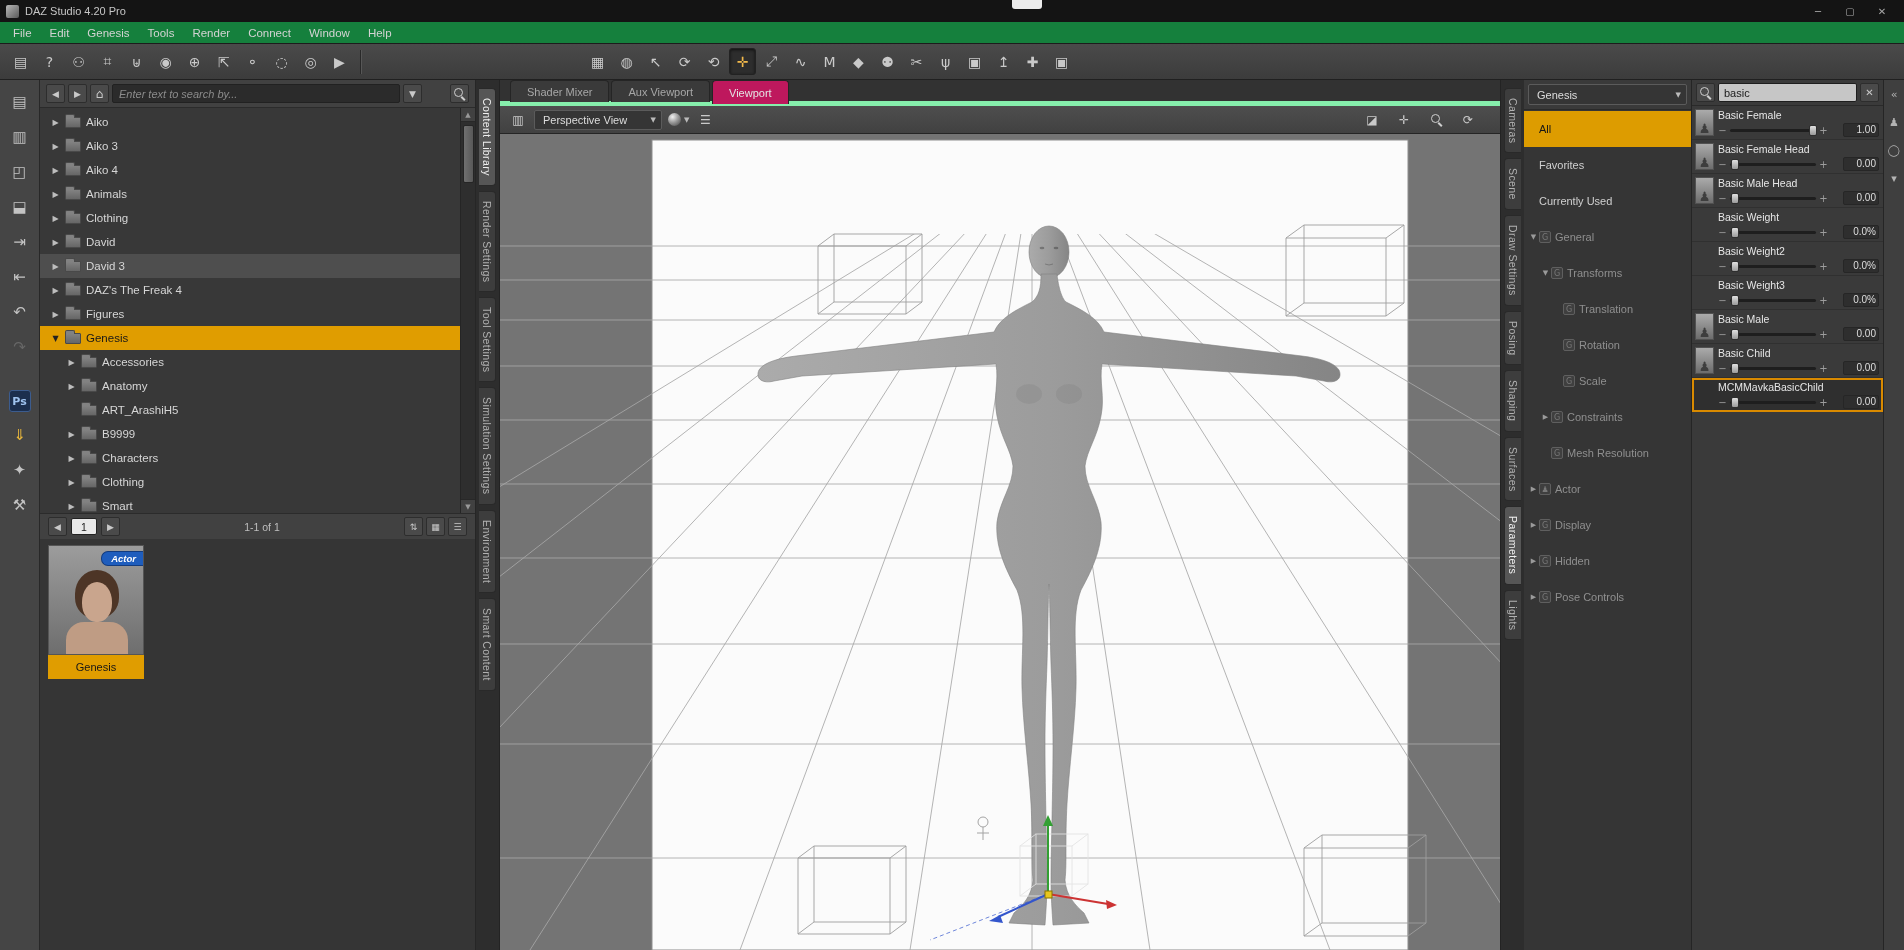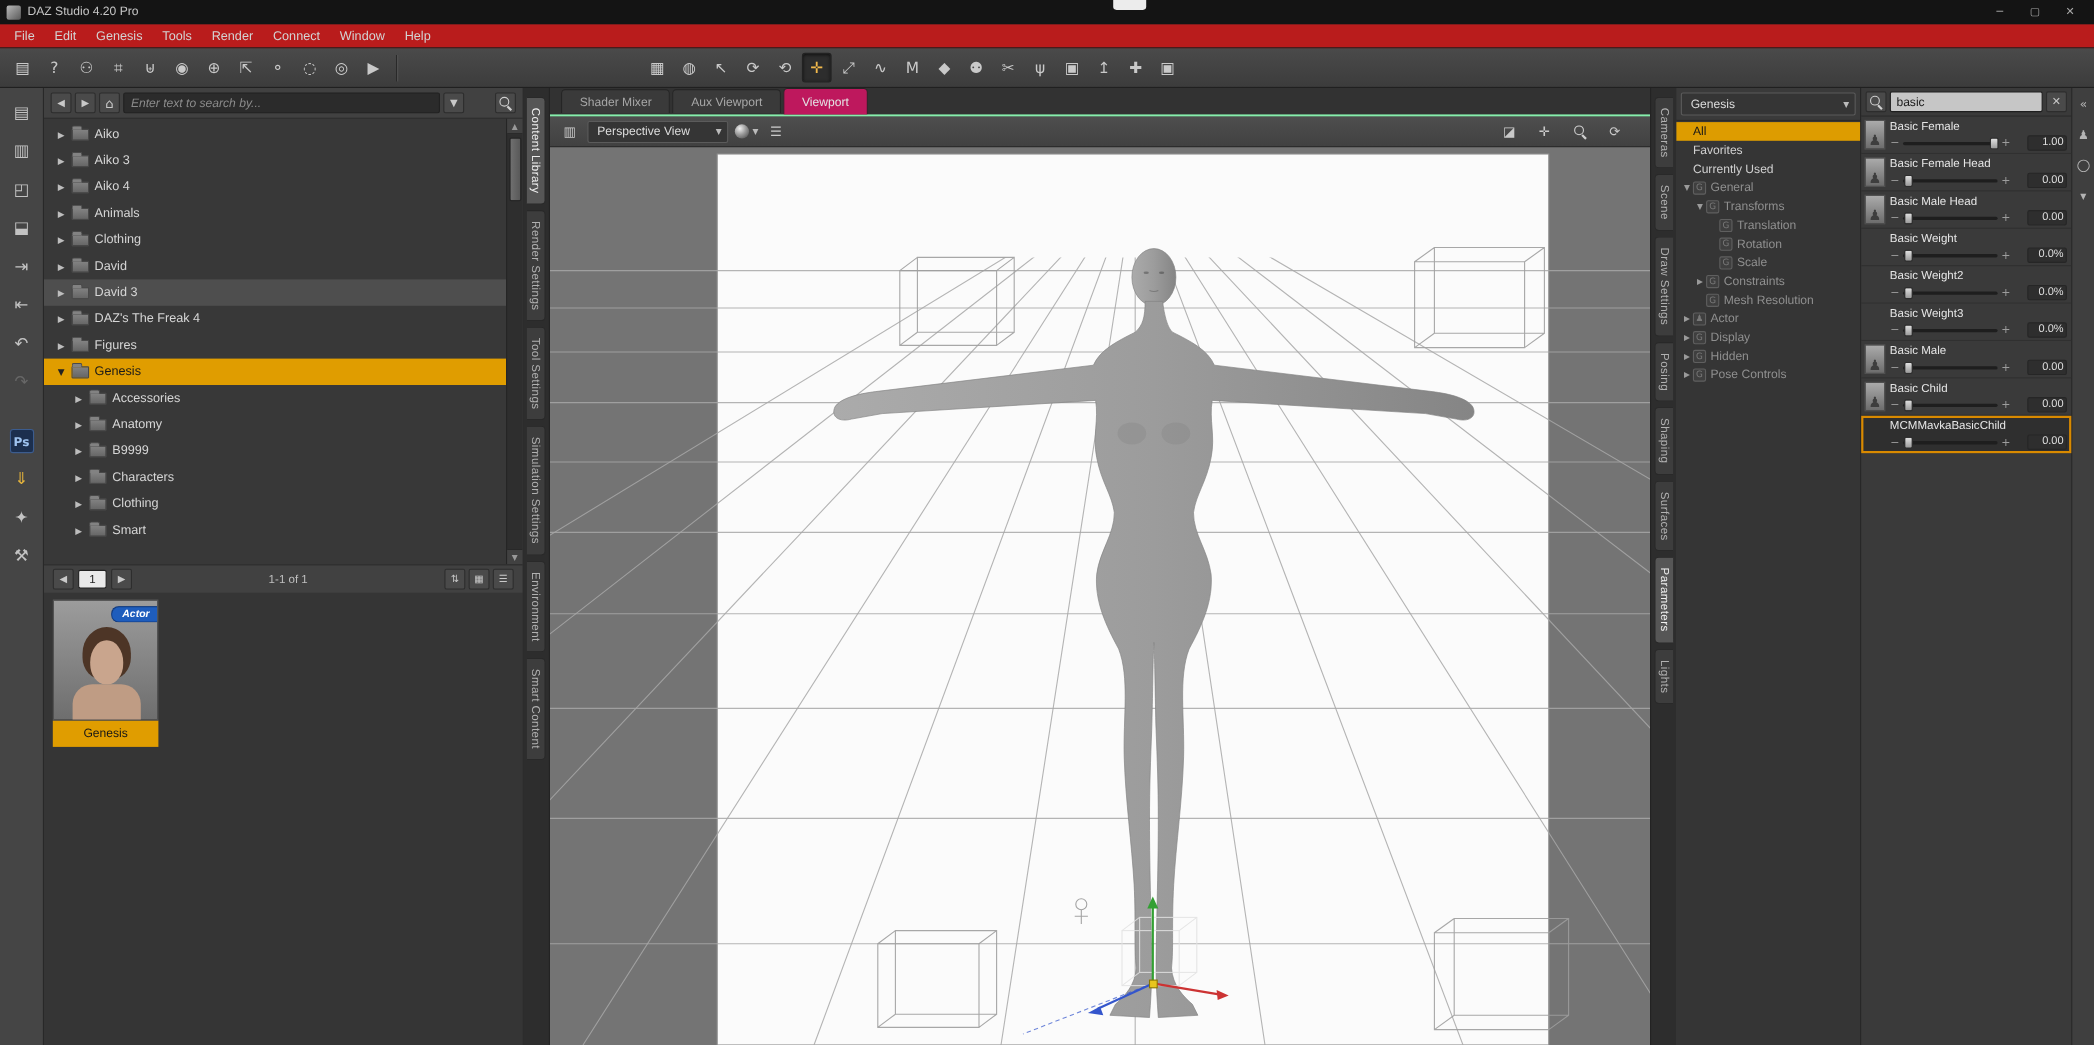--- a/index.html
+++ b/index.html
@@ -6,21 +6,21 @@
 html,body{width:1904px;height:950px;overflow:hidden;background:#333;font-family:"Liberation Sans",sans-serif;font-size:11px;color:#ddd}
 .app{width:1904px;height:950px;display:flex;flex-direction:column;background:#2f2f2f}
 
 .titlebar{height:22px;flex:0 0 22px;background:#141414;display:flex;align-items:center;padding:0 6px;position:relative}
 .app-icon{width:13px;height:13px;border-radius:2px;background:linear-gradient(135deg,#b9b9b9,#595959);margin-right:6px;flex:0 0 13px}
 .title-text{color:#c6c6c6;font-size:11px}
 .notch{position:absolute;left:1012px;top:0;width:30px;height:9px;background:#ececec;border-radius:0 0 3px 3px}
 .win-controls{margin-left:auto;display:flex}
 .winbtn{width:32px;height:22px;display:flex;align-items:center;justify-content:center;color:#a8a8a8;font-size:10px;font-family:"DejaVu Sans",sans-serif}
 
-.menubar{height:22px;flex:0 0 22px;background:#b91c1c;border-bottom:1px solid #1c1c1c;display:flex;align-items:center;padding-left:4px}
+.menubar{height:22px;flex:0 0 22px;background:#15803d;border-bottom:1px solid #1c1c1c;display:flex;align-items:center;padding-left:4px}
 .menu-item{padding:3px 9px;color:#d3d3d3;font-size:11.5px;cursor:default}
 
 .toolbar{height:36px;flex:0 0 36px;background:linear-gradient(#4a4a4a,#3c3c3c);border-bottom:1px solid #202020;display:flex;align-items:center;padding:0 6px}
 .tgroup{display:flex;align-items:center}
 #tb-center{margin-left:215px}
 .tbtn{width:27px;height:27px;margin:0 1px;display:flex;align-items:center;justify-content:center;color:#c9c9c9;font-size:14px;border-radius:3px;font-family:"DejaVu Sans",sans-serif}
 .tbtn.active{background:#2d2d2d;box-shadow:inset 0 1px 3px #101010;color:#f2b94b;border:1px solid #222}
 .tsep{width:0;height:24px;border-left:1px solid #292929;border-right:1px solid #575757;margin:0 6px}
 
 .main{flex:1;display:flex;min-height:0}
@@ -70,36 +70,36 @@
 
 .vstrip{width:24px;flex:0 0 24px;background:#2d2d2d;display:flex;flex-direction:column;align-items:center;padding-top:8px}
 .vstrip.left{border-right:1px solid #232323}
 .vstrip.right{border-left:1px solid #232323}
 .vtab{writing-mode:vertical-rl;font-size:10.5px;color:#b1b1b1;background:#3d3d3d;border:1px solid #292929;padding:9px 2px;margin-bottom:5px;letter-spacing:.4px;white-space:nowrap}
 .vstrip.left .vtab{border-radius:0 4px 4px 0;border-left:none}
 .vstrip.right .vtab{border-radius:4px 0 0 4px;border-right:none}
 .vtab.active{background:#565656;color:#efefef}
 
 .viewport{flex:1;display:flex;flex-direction:column;min-width:0;background:#3a3a3a}
-.vptabs{height:26px;flex:0 0 26px;background:#323232;display:flex;align-items:center;padding-left:10px;gap:2px;border-bottom:2px solid #86efac}
+.vptabs{height:26px;flex:0 0 26px;background:#323232;display:flex;align-items:flex-start;padding-left:10px;gap:2px;border-bottom:5px solid #86efac}
 .vptab{height:22px;padding:0 16px;display:flex;align-items:center;background:#3a3a3a;border:1px solid #252525;border-bottom:none;border-radius:4px 4px 0 0;color:#a7a7a7;font-size:11px}
 .vptab.active{background:#be185d;color:#e4e4e4;height:24px}
 .vptoolbar{height:28px;flex:0 0 28px;background:linear-gradient(#4e4e4e,#414141);border-bottom:1px solid #252525;display:flex;align-items:center;padding:0 8px;gap:6px}
 .vbtn{height:20px;min-width:20px;display:flex;align-items:center;justify-content:center;color:#c9c9c9;font-size:12px;font-family:"DejaVu Sans",sans-serif;gap:3px}
 .combo{height:20px;background:#353535;border:1px solid #5b5b5b;border-radius:2px;display:flex;align-items:center;padding:0 5px 0 8px;gap:8px;color:#ddd;font-size:11px;min-width:128px;justify-content:space-between}
 .caret{font-size:7px;color:#bbb;font-family:"DejaVu Sans",sans-serif}
 .ball{width:13px;height:13px;border-radius:50%;background:radial-gradient(circle at 35% 30%,#f0f0f0,#9a9a9a 45%,#4d4d4d 90%)}
 .vpnav{margin-left:auto;display:flex;gap:12px;padding-right:14px}
 .scene{flex:1;position:relative;min-height:0;background:#747474}
 .scene svg{position:absolute;inset:0;width:100%;height:100%;display:block}
 
 .scenenav{width:168px;flex:0 0 168px;background:#3a3a3a;border-right:1px solid #252525;display:flex;flex-direction:column}
 .scenenav .combo{margin:4px;height:21px;min-width:0}
 .snlist{flex:1;background:#353535;border-top:1px solid #2a2a2a;padding-top:1px}
-.sn-row{height:17px;display:flex;align-items:center;font-size:11px;color:#d0d0d0;white-space:nowrap}
+.sn-row{height:36px;display:flex;align-items:center;font-size:11px;color:#d0d0d0;white-space:nowrap}
 .sn-row.sel{background:#dd9c00;color:#161616}
 .sn-row.dim{color:#8f8f8f}
 .sn-exp{width:11px;flex:0 0 11px;font-size:7px;color:#9a9a9a;text-align:center;font-family:"DejaVu Sans",sans-serif}
 .gicon{width:12px;height:12px;flex:0 0 12px;border:1px solid #7c7c7c;border-radius:2px;font-size:8px;color:#a5a5a5;display:flex;align-items:center;justify-content:center;margin-right:4px;background:#464646;font-family:"DejaVu Sans",sans-serif}
 .sn-row.dim .gicon{opacity:.6}
 
 .params{width:192px;flex:0 0 192px;background:#3a3a3a;border-right:1px solid #252525;display:flex;flex-direction:column}
 .psearch{height:26px;flex:0 0 26px;display:flex;align-items:center;gap:3px;padding:0 4px;border-bottom:1px solid #2a2a2a}
 .pbtn{width:19px;height:19px;flex:0 0 19px;background:#4a4a4a;border:1px solid #2d2d2d;border-radius:2px;color:#c9c9c9;display:flex;align-items:center;justify-content:center;font-size:10px;font-family:"DejaVu Sans",sans-serif}
 .pinput{flex:1;min-width:0;height:19px;background:#c6c6c6;border:1px solid #1e1e1e;color:#1b1b1b;font-size:11px;padding:0 5px;border-radius:2px;font-family:"Liberation Sans",sans-serif}
@@ -265,20 +265,25 @@
             </div>
             <div class="trow" style="padding-left: 24px;">
               <span class="exp">▶</span>
               <span class="folder"></span>
               <span class="tlbl">Accessories</span>
             </div>
             <div class="trow" style="padding-left: 24px;">
               <span class="exp">▶</span>
               <span class="folder"></span>
               <span class="tlbl">Anatomy</span>
+            </div>
+            <div class="trow" style="padding-left: 24px;">
+              <span class="exp"></span>
+              <span class="folder"></span>
+              <span class="tlbl">ART_ArashiH5</span>
             </div>
             <div class="trow" style="padding-left: 24px;">
               <span class="exp">▶</span>
               <span class="folder"></span>
               <span class="tlbl">B9999</span>
             </div>
             <div class="trow" style="padding-left: 24px;">
               <span class="exp">▶</span>
               <span class="folder"></span>
               <span class="tlbl">Characters</span>

